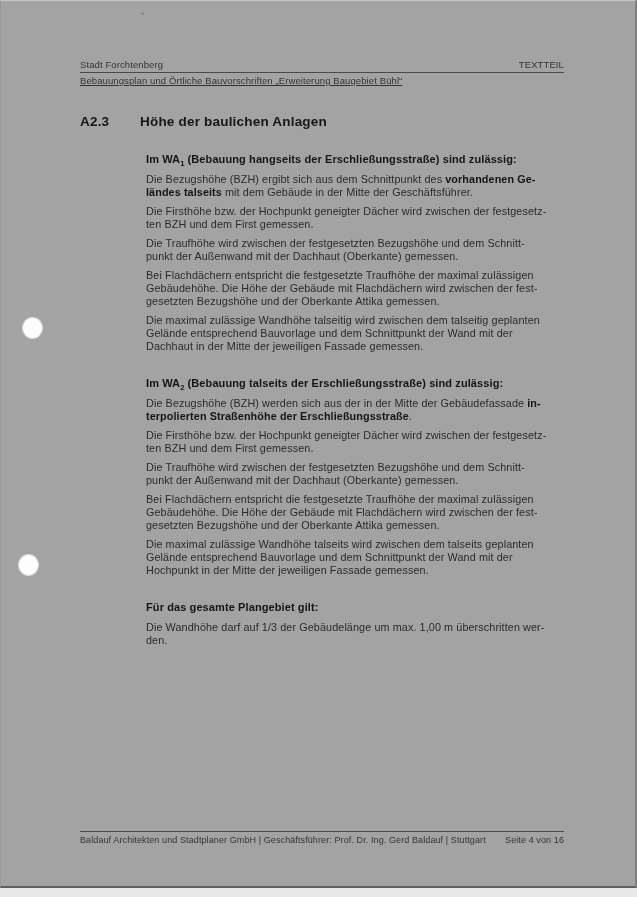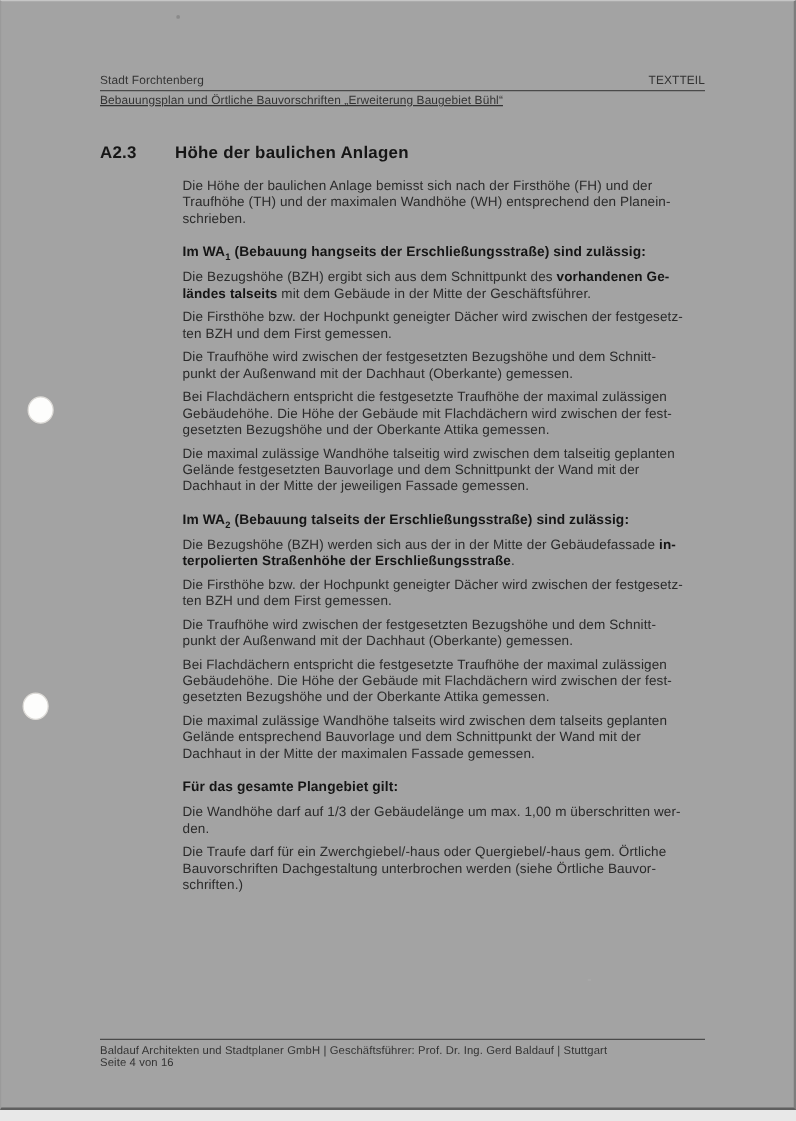--- a/index.html
+++ b/index.html
@@ -63,37 +63,36 @@
   }
   .para b { color: #151515; }
   .intro { margin-top: 14px; }
   .subhead {
     white-space: pre;
     font-weight: bold;
     font-size: 11px;
     line-height: 14px;
     letter-spacing: 0.1px;
     color: #151515;
-    margin: 13px 0 7px 0;
+    margin: 23px 0 7px 0;
   }
   .subhead sub { font-size: 7.5px; line-height: 0; }
 
   
   .footer {
     position: absolute;
     top: 830px; left: 79px;
     width: 484px;
     border-top: 1.5px solid #4a4a4a;
     padding-top: 3px;
     display: flex;
     justify-content: space-between;
     font-size: 9px;
     letter-spacing: 0.1px;
     color: #333;
-    flex-direction: column;
   }
 
   
   .punch-hole {
     position: absolute;
     width: 19px; height: 20px;
     border-radius: 50%;
     border: 1px solid #dcdad6;
     background: #fdfdfc;
   }
@@ -121,60 +120,54 @@
     <div class="header-sub">Bebauungsplan und Örtliche Bauvorschriften „Erweiterung Baugebiet Bühl“</div>
   </div>
 
   <div class="main">
     <div class="section-head">
       <span class="section-num">A2.3</span>
       <span>Höhe der baulichen Anlagen</span>
     </div>
 
     <div class="body-col">
-      <p class="para intro">Die Höhe der baulichen Anlage bemisst sich nach der Firsthöhe (FH) und der
-Traufhöhe (TH) und der maximalen Wandhöhe (WH) entsprechend den Planein-
-schrieben.</p>
 
       <p class="subhead"><span>Im WA</span><sub>1</sub><span> (Bebauung hangseits der Erschließungsstraße) sind zulässig:</span></p>
 
       <p class="para"><span>Die Bezugshöhe (BZH) ergibt sich aus dem Schnittpunkt des </span><b>vorhandenen Ge-
 ländes talseits</b><span> mit dem Gebäude in der Mitte der Geschäftsführer.</span></p>
       <p class="para">Die Firsthöhe bzw. der Hochpunkt geneigter Dächer wird zwischen der festgesetz-
 ten BZH und dem First gemessen.</p>
       <p class="para">Die Traufhöhe wird zwischen der festgesetzten Bezugshöhe und dem Schnitt-
 punkt der Außenwand mit der Dachhaut (Oberkante) gemessen.</p>
       <p class="para">Bei Flachdächern entspricht die festgesetzte Traufhöhe der maximal zulässigen
 Gebäudehöhe. Die Höhe der Gebäude mit Flachdächern wird zwischen der fest-
 gesetzten Bezugshöhe und der Oberkante Attika gemessen.</p>
       <p class="para">Die maximal zulässige Wandhöhe talseitig wird zwischen dem talseitig geplanten
-Gelände festgesetzten Bauvorlage und dem Schnittpunkt der Wand mit der
+Gelände entsprechend Bauvorlage und dem Schnittpunkt der Wand mit der
 Dachhaut in der Mitte der jeweiligen Fassade gemessen.</p>
 
       <p class="subhead"><span>Im WA</span><sub>2</sub><span> (Bebauung talseits der Erschließungsstraße) sind zulässig:</span></p>
 
       <p class="para"><span>Die Bezugshöhe (BZH) werden sich aus der in der Mitte der Gebäudefassade </span><b>in-
 terpolierten Straßenhöhe der Erschließungsstraße</b><span>.</span></p>
       <p class="para">Die Firsthöhe bzw. der Hochpunkt geneigter Dächer wird zwischen der festgesetz-
 ten BZH und dem First gemessen.</p>
       <p class="para">Die Traufhöhe wird zwischen der festgesetzten Bezugshöhe und dem Schnitt-
 punkt der Außenwand mit der Dachhaut (Oberkante) gemessen.</p>
       <p class="para">Bei Flachdächern entspricht die festgesetzte Traufhöhe der maximal zulässigen
 Gebäudehöhe. Die Höhe der Gebäude mit Flachdächern wird zwischen der fest-
 gesetzten Bezugshöhe und der Oberkante Attika gemessen.</p>
       <p class="para">Die maximal zulässige Wandhöhe talseits wird zwischen dem talseits geplanten
 Gelände entsprechend Bauvorlage und dem Schnittpunkt der Wand mit der
-Dachhaut in der Mitte der maximalen Fassade gemessen.</p>
+Hochpunkt in der Mitte der jeweiligen Fassade gemessen.</p>
 
       <p class="subhead">Für das gesamte Plangebiet gilt:</p>
       <p class="para">Die Wandhöhe darf auf 1/3 der Gebäudelänge um max. 1,00 m überschritten wer-
 den.</p>
-      <p class="para">Die Traufe darf für ein Zwerchgiebel/-haus oder Quergiebel/-haus gem. Örtliche
-Bauvorschriften Dachgestaltung unterbrochen werden (siehe Örtliche Bauvor-
-schriften.)</p>
     </div>
   </div>
 
   <div class="footer">
     <span>Baldauf Architekten und Stadtplaner GmbH | Geschäftsführer: Prof. Dr. Ing. Gerd Baldauf | Stuttgart</span>
     <span>Seite 4 von 16</span>
   </div>
 
 </div>
 

